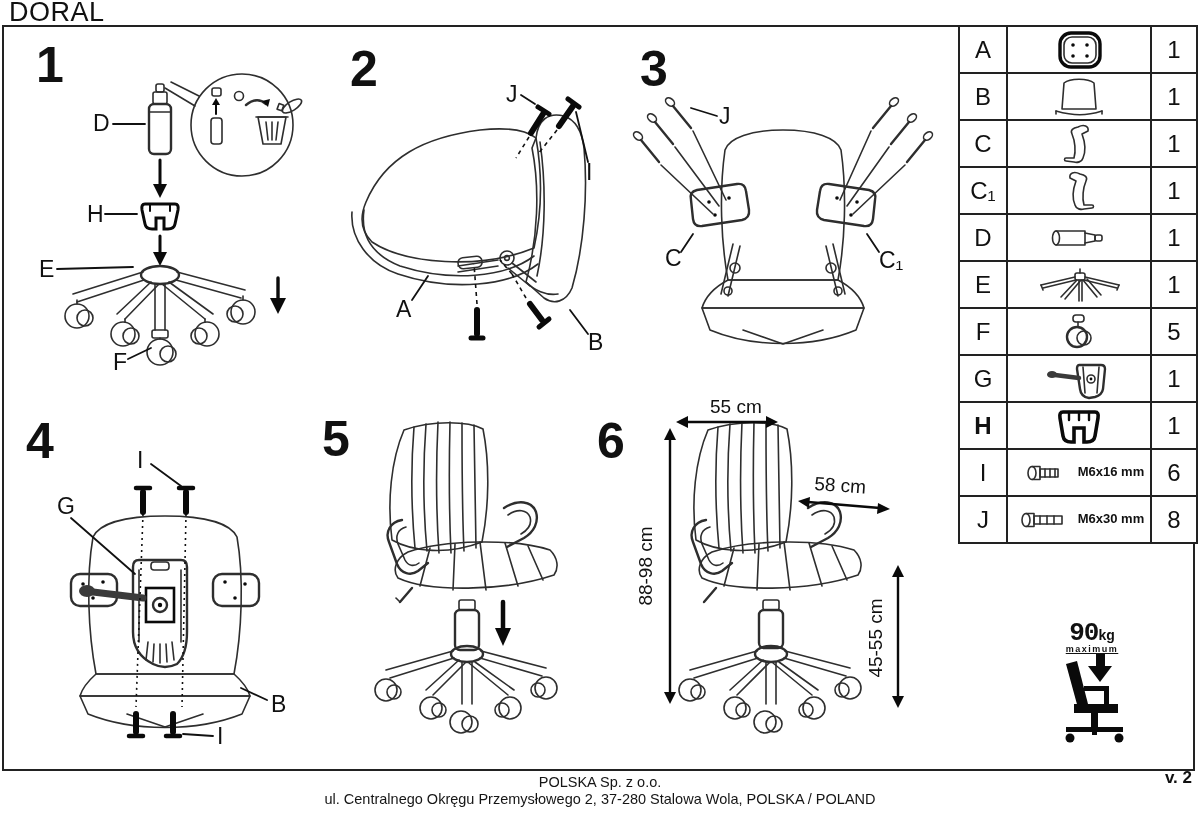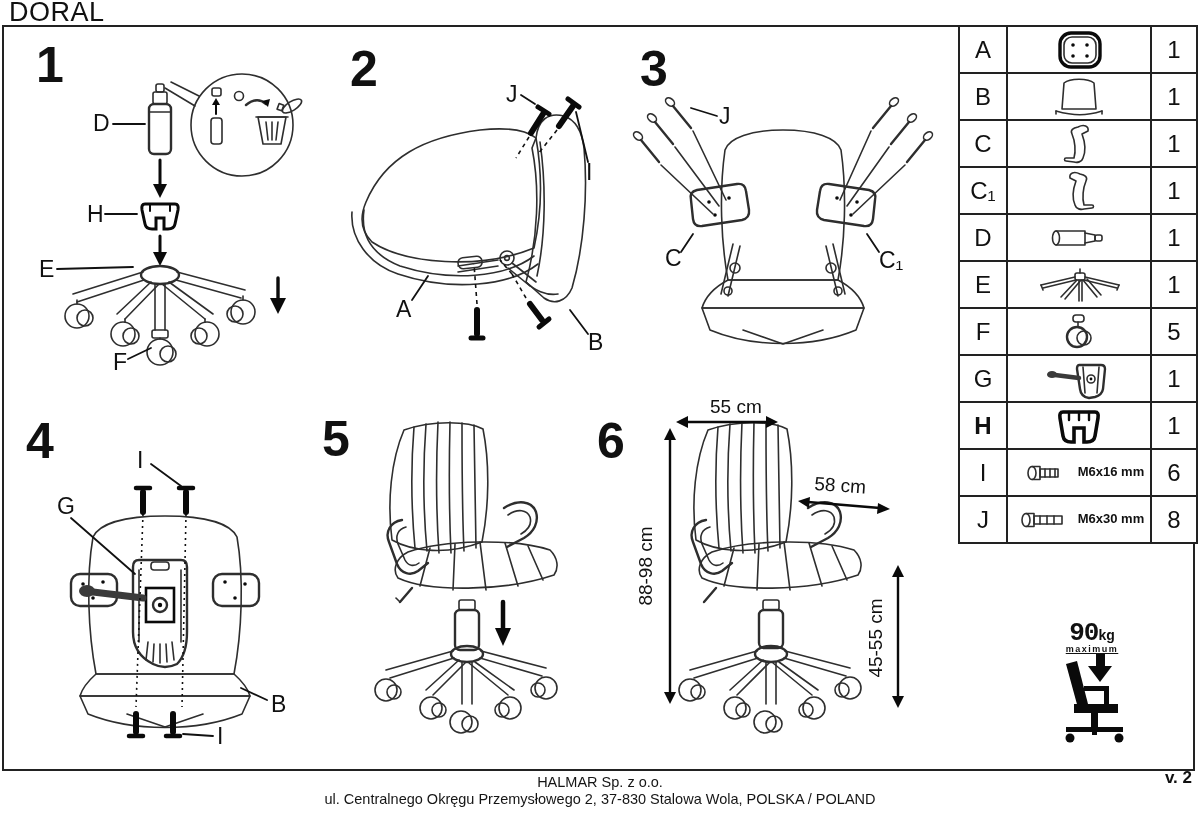--- a/index.html
+++ b/index.html
@@ -584,17 +584,17 @@
       <rect class="fillb" x="16" y="73" width="57" height="5"></rect>
       <rect class="fillb" x="42" y="73" width="5" height="8"></rect>
       <circle class="fillb" cx="20" cy="84" r="4.5"></circle>
       <circle class="fillb" cx="69" cy="84" r="4.5"></circle>
     </svg>
   </div>
 
   <div class="version">v. 2</div>
 
   <div class="footer">
-    <div>HALMAR Sp. z o.o.</div>
-    <div>ul. Centralnego Okręgu Przemysłowego 2, 37-830 Stalowa Wola, POLSKA / POLAND</div>
+    <div>POLSKA Sp. z o.o.</div>
+    <div>ul. Centralnego Okręgu Przemysłowego 2, 37-280 Stalowa Wola, POLSKA / POLAND</div>
   </div>
 
 </div>
 
 </body></html>

